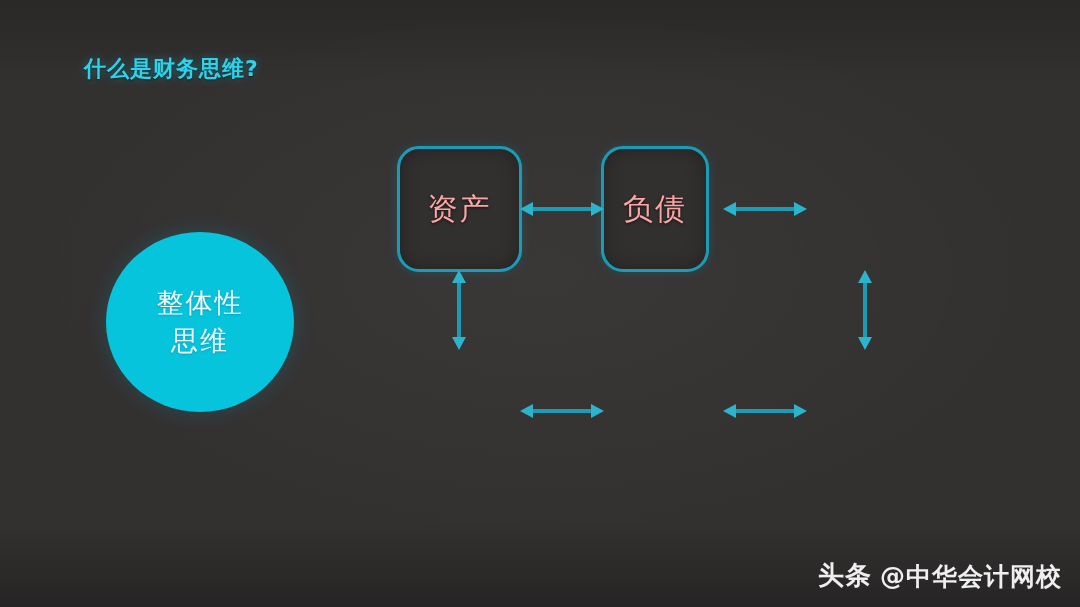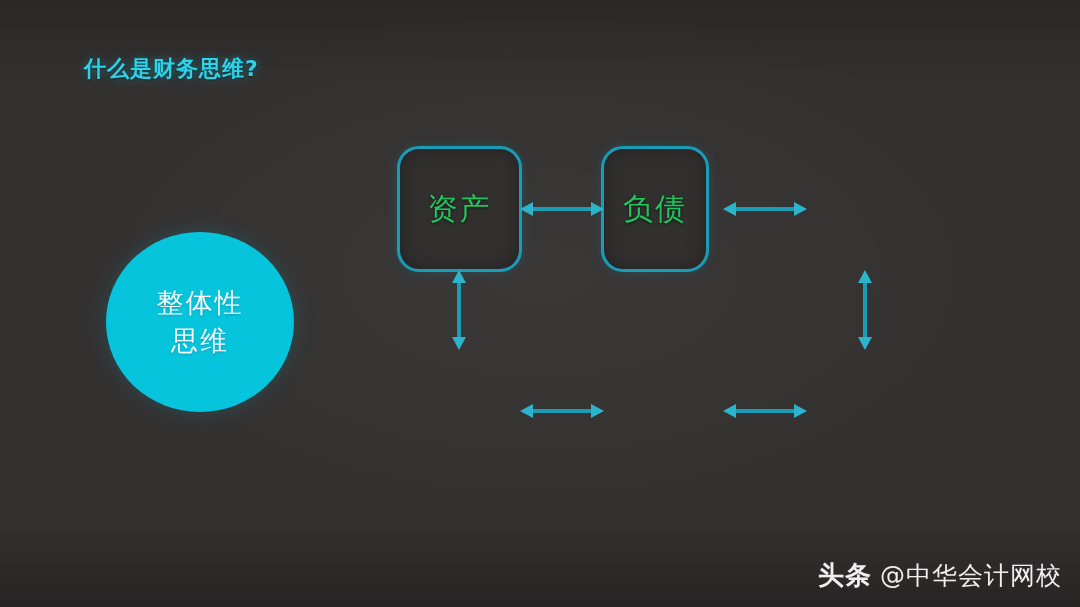--- a/index.html
+++ b/index.html
@@ -65,21 +65,21 @@
   
   .node {
     position: absolute;
     box-sizing: border-box;
     border: 3px solid #1b9cb6;
     border-radius: 22px;
     background: #322f2f;
     display: flex;
     align-items: center;
     justify-content: center;
-    color: #22c55e;
+    color: #fca5a5;
     font-size: 30px;
     letter-spacing: 2px;
     text-shadow: 0 1px 3px rgba(0,0,0,0.65);
     box-shadow: 0 0 12px rgba(20,150,175,0.22), inset 0 0 18px rgba(0,0,0,0.3);
   }
   .node.r1 { top: 146px;  height: 126px; }
   .node.r2 { top: 348px;  height: 126px; }
   .node.c1 { left: 397px; width: 125px; }
   .node.c2 { left: 601px; width: 108px; }
   .node.c3 { left: 802px; width: 126px; }
@@ -90,33 +90,33 @@
     pointer-events: none;
   }
   .arrow svg { display: block; overflow: visible; }
 
   
   #watermark {
     position: absolute;
     right: 18px;
     bottom: 14px;
     display: flex;
-    align-items: center;
+    align-items: flex-end;
     color: #efefef;
     white-space: nowrap;
   }
   #watermark .wm-logo {
     font-size: 26px;
     font-weight: bold;
     letter-spacing: 1px;
     margin-right: 8px;
   }
   #watermark .wm-name {
     font-size: 25px;
-    font-weight: normal;
+    font-weight: bold;
     letter-spacing: 1px;
   }
 </style>
 </head>
 <body>
 
 <div id="slide">
 
   <div id="vignette"></div>
 

